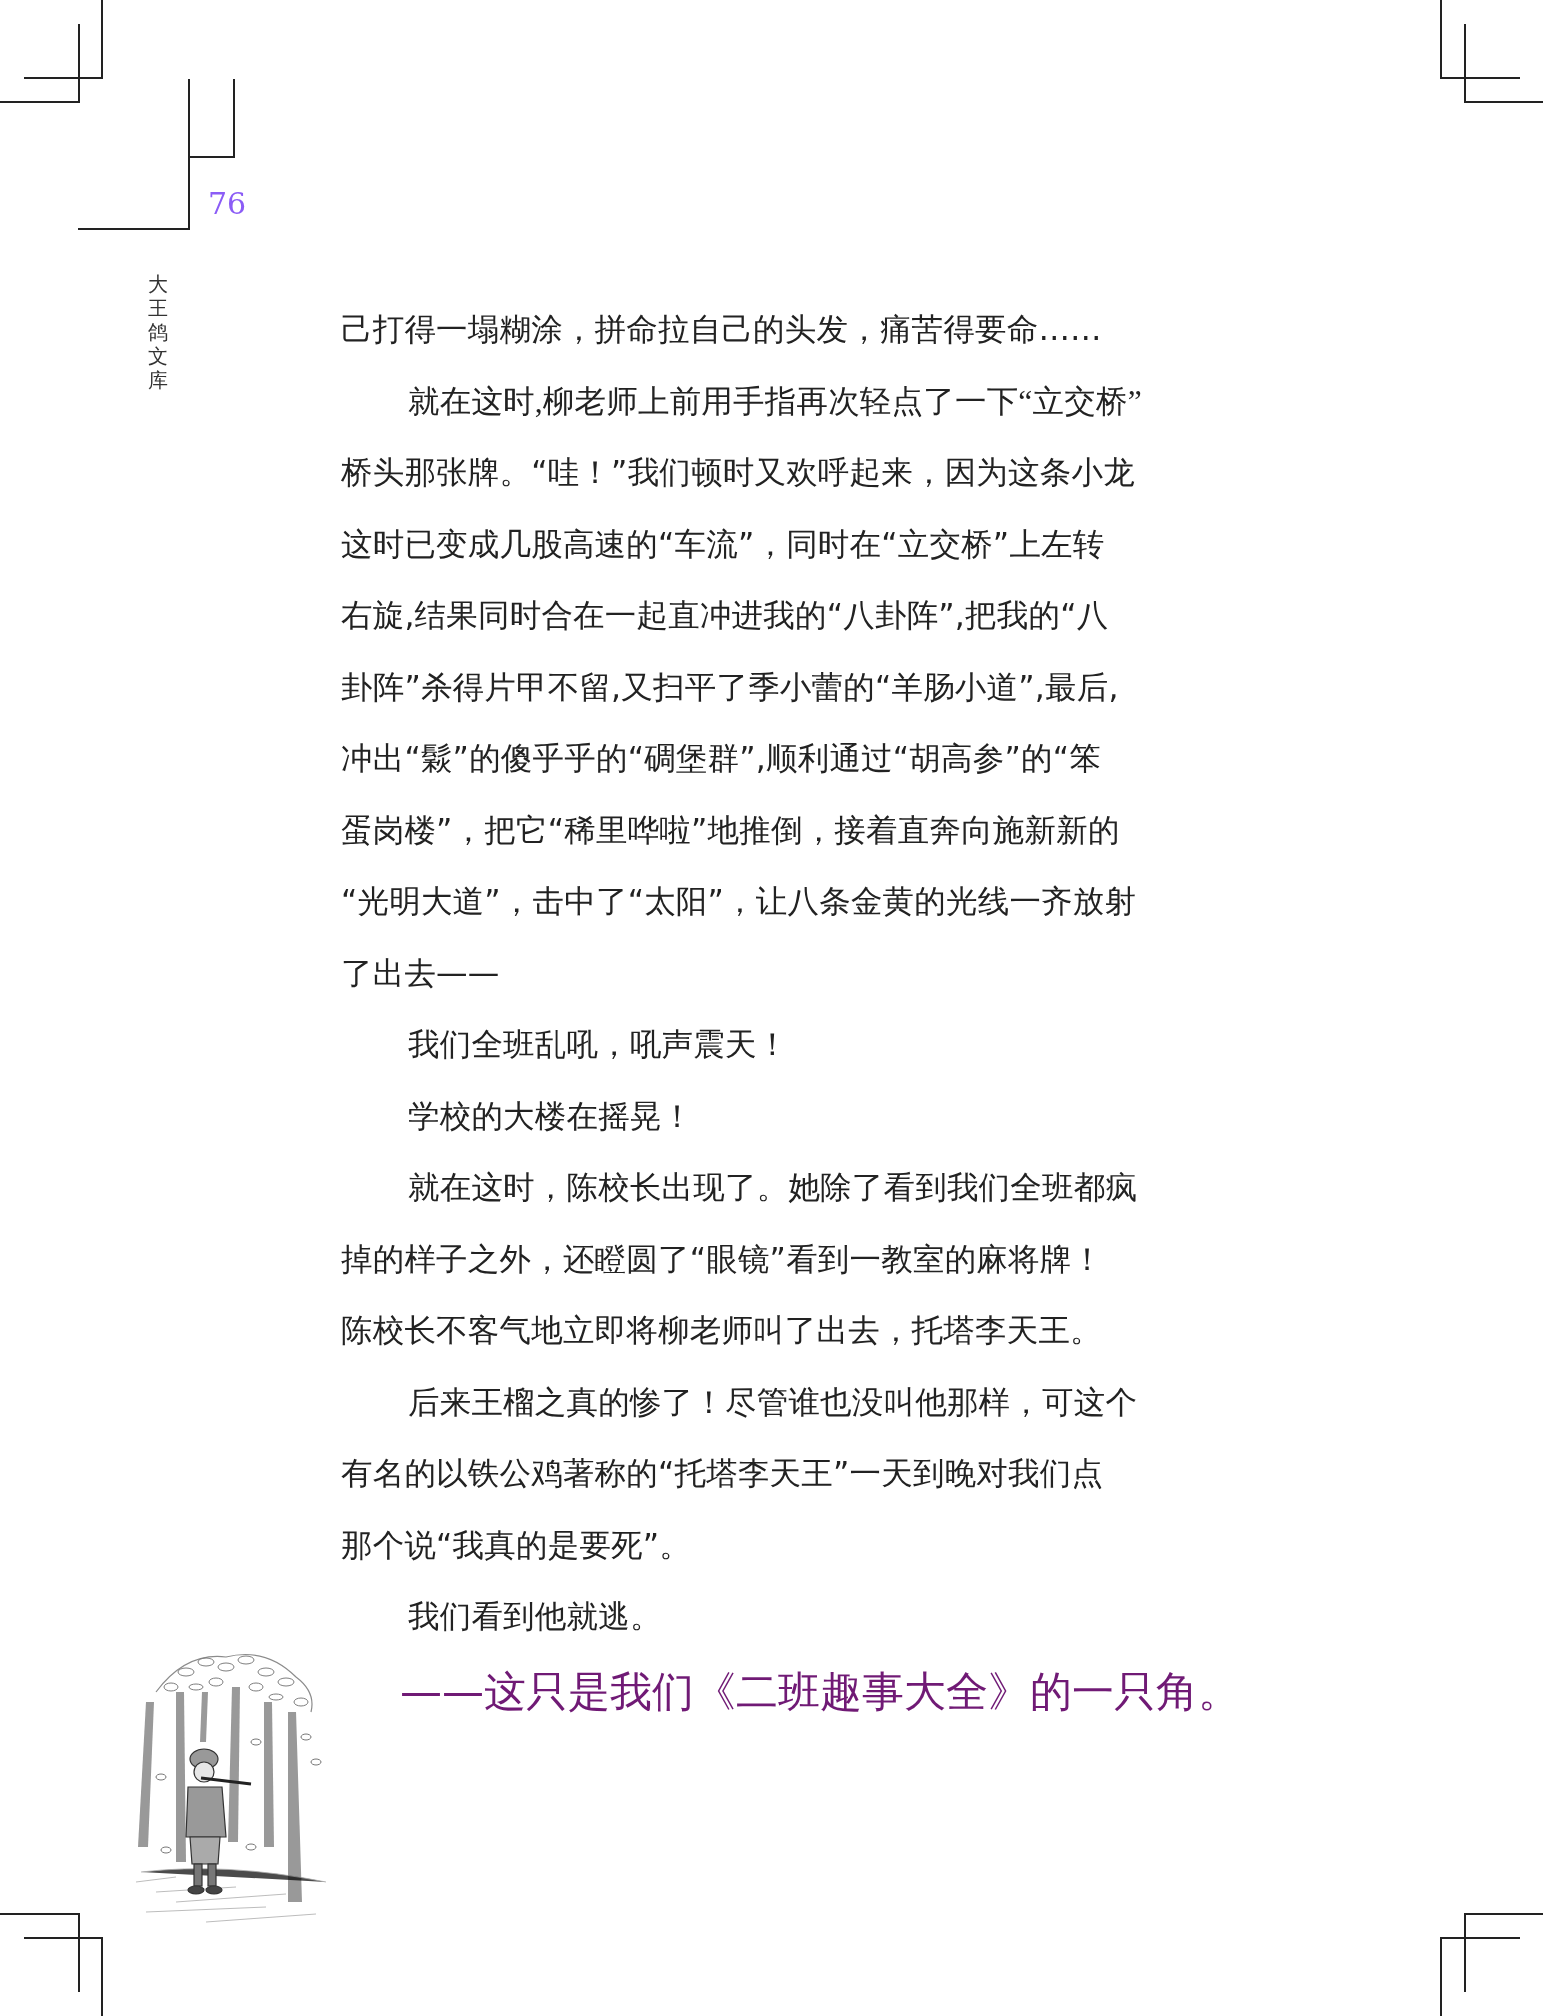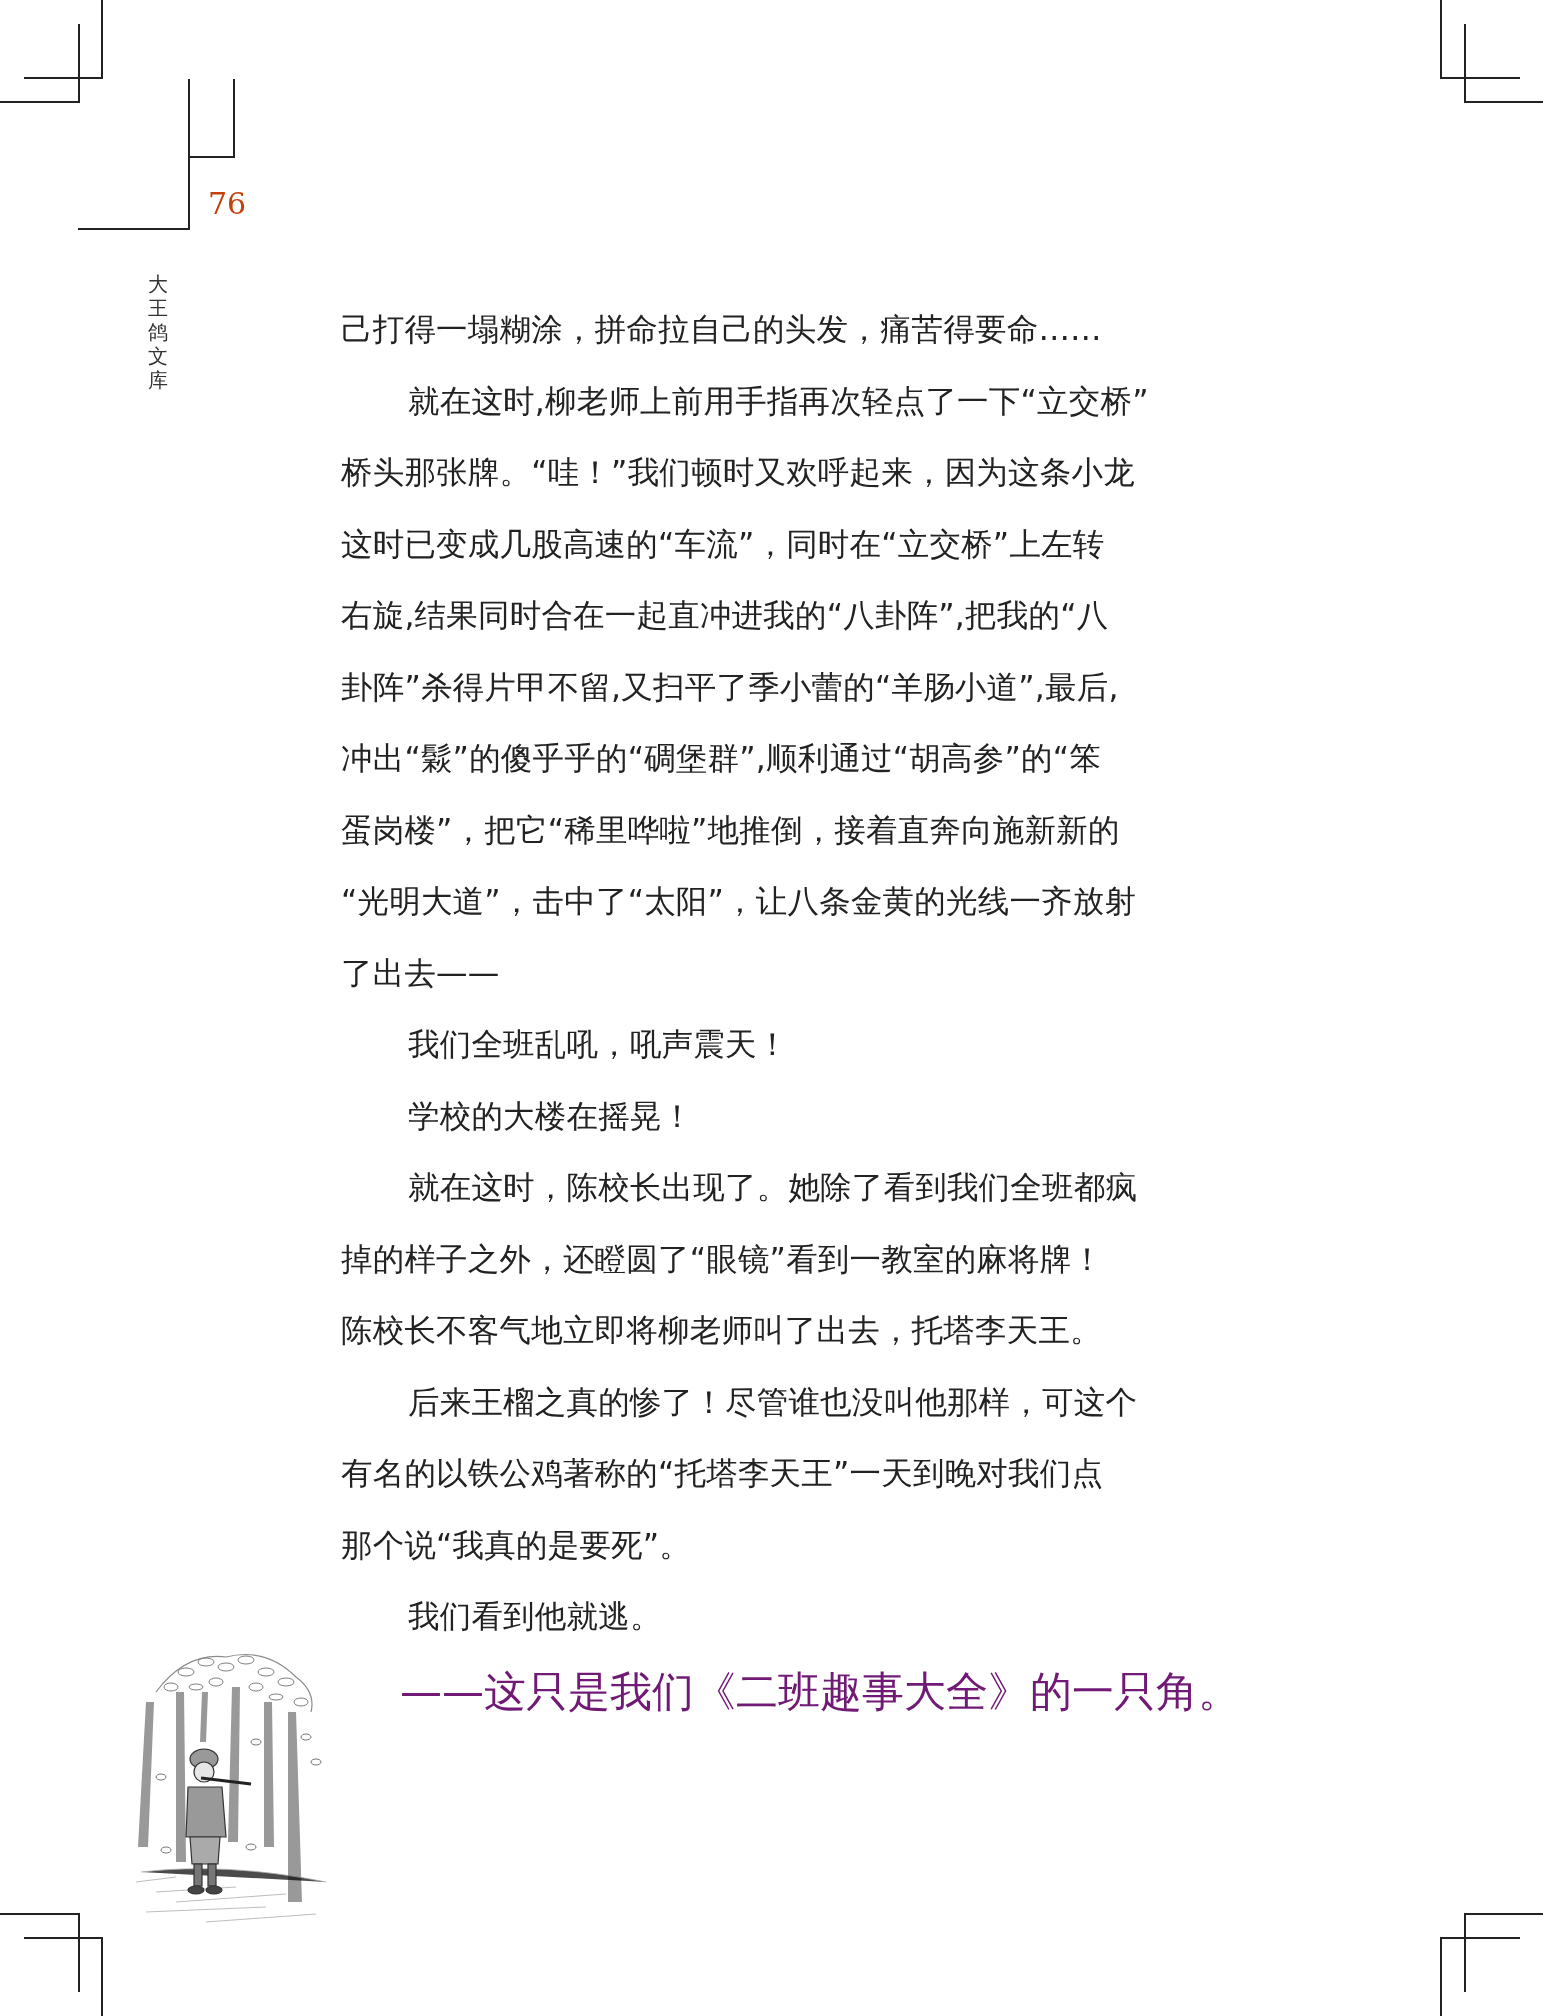--- a/index.html
+++ b/index.html
@@ -1,25 +1,25 @@
 <!DOCTYPE html>
 <html><head>
 <meta charset="utf-8">
 <style>
   html, body { margin: 0; padding: 0; background: #ffffff; }
   body { width: 1543px; height: 2016px; position: relative; overflow: hidden; font-family: "DejaVu Sans", sans-serif; color: #222; }
   .mark { position: absolute; background: #222; }
   .h { height: 2px; }
   .v { width: 2px; }
-  #page-number { position: absolute; left: 208px; top: 186px; font-family: "DejaVu Serif", serif; font-size: 30px; color: #c2410c; letter-spacing: 0px; }
+  #page-number { position: absolute; left: 208px; top: 186px; font-family: "DejaVu Serif", serif; font-size: 30px; color: #8b5cf6; letter-spacing: 0px; }
   #series-title { position: absolute; left: 146px; top: 272px; width: 24px; font-size: 20px; line-height: 24px; color: #333; text-align: center; }
   #series-title span { display: block; }
   #body-text { position: absolute; left: 333px; top: 290px; width: 860px; font-size: 31.5px; line-height: 63.5px; color: #222; letter-spacing: 0.2px; }
   #body-text p { margin: 8px; white-space: nowrap; }
-  #body-text p.indent { padding-left: 67px; }
+  #body-text p.indent { padding-left: 67px; font-family: Liberation Serif, serif; }
   #closing { position: absolute; left: 400px; top: 1660px; font-size: 42px; line-height: 63px; color: #701a75; white-space: nowrap; }
   #illustration { position: absolute; left: 116px; top: 1632px; width: 232px; height: 300px; }
 </style>
 </head>
 <body>
 
 <div class="mark v" style="left:101px; top:0; height:78px;"></div>
 <div class="mark h" style="left:24px; top:77px; width:79px;"></div>
 <div class="mark v" style="left:78px; top:24px; height:78px;"></div>
 <div class="mark h" style="left:0; top:101px; width:80px;"></div>

